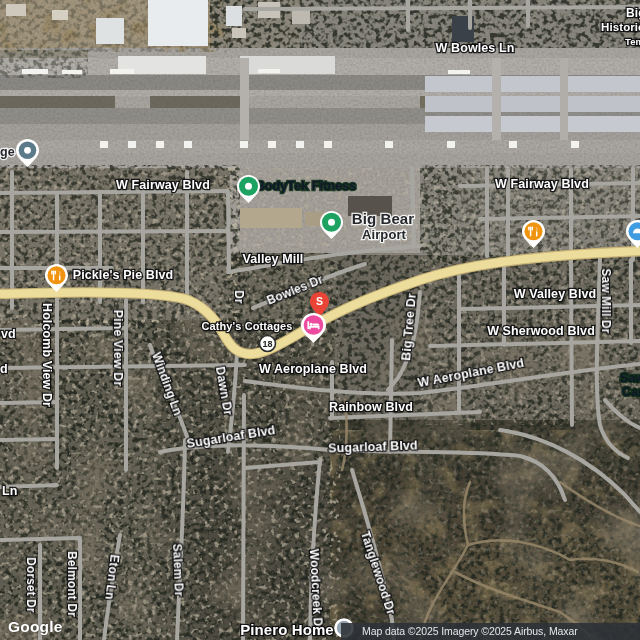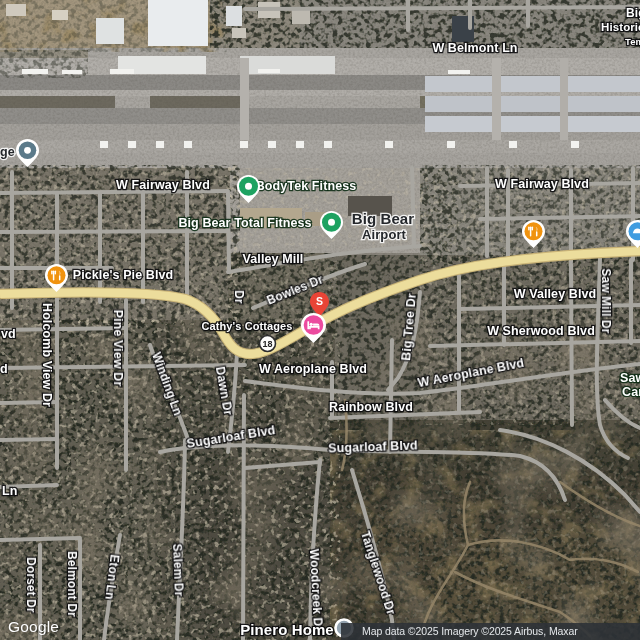--- a/index.html
+++ b/index.html
@@ -1,24 +1,24 @@
 <!DOCTYPE html>
 <html><head><meta charset="utf-8">
 <style>
 html,body{margin:0;padding:0}
 #map{position:relative;width:640px;height:640px;overflow:hidden;background:#8a867c;font-family:"Liberation Sans",sans-serif}
 #bg{position:absolute;left:0;top:0}
 .lbl{position:absolute;white-space:nowrap;font-weight:bold;color:#fff;will-change:transform;
  -webkit-text-stroke:2.6px rgba(8,8,10,0.88);paint-order:stroke fill;
  transform:translate(-50%,-50%);font-size:12.5px;letter-spacing:.1px}
-.g{color:#ffffff;-webkit-text-stroke-color:rgba(8,40,16,0.85)}
+.g{color:#0f172a;-webkit-text-stroke-color:rgba(8,40,16,0.85)}
 .dk{color:#24272b;-webkit-text-stroke-color:rgba(255,255,255,0.88)}
 .pin{position:absolute}
 #attr{position:absolute;left:341px;top:623px;width:299px;height:17px;background:rgba(44,49,55,0.88);color:#e4e7ea;font-size:10.5px;line-height:17px;padding-left:21px;box-sizing:border-box;letter-spacing:-0.1px}
-#google{position:absolute;left:8px;top:618px;color:#fff;font-size:15.5px;font-weight:normal;letter-spacing:.2px;text-shadow:0 0 3px rgba(0,0,0,.55)}
+#google{position:absolute;left:8px;top:618px;color:#fff;font-size:15.5px;font-weight:bold;letter-spacing:.2px;text-shadow:0 0 3px rgba(0,0,0,.55)}
 </style></head>
 <body>
 <div id="map">
 <svg id="bg" width="640" height="640" viewBox="0 0 640 640">
 <defs>
  <filter id="ftree" x="0" y="0" width="100%" height="100%">
    <feTurbulence type="fractalNoise" baseFrequency="0.21" numOctaves="2" seed="11" result="n"></feTurbulence>
    <feColorMatrix in="n" type="matrix" values="0 0 0 0 0  0 0 0 0 0  0 0 0 0 0  5 0 0 0 -2.3" result="a"></feColorMatrix>
    <feFlood flood-color="#262b20" result="c"></feFlood>
    <feComposite in="c" in2="a" operator="in"></feComposite>
@@ -222,25 +222,24 @@
 <path d="M0,294 C60,292 150,290 185,299 C203,305 214,317 223,333 C230,346 237,354 250,354 C266,354 284,342 312,326 C334,314 360,300 420,280 C462,266 520,256 640,251" fill="none" stroke="#ecdd9c" stroke-width="8.2"></path>
 
 <circle cx="344" cy="628" r="8.5" fill="#93a2ae" stroke="#fff" stroke-width="2.6"></circle>
 </svg>
 
 <svg class="pin" style="left:258px;top:334px" width="19" height="19">
  <circle cx="9.5" cy="9.5" r="8" fill="#fdfdfb" stroke="#2c2c2c" stroke-width="1.6"></circle>
  <text x="9.5" y="13" font-family="Liberation Sans" font-size="9" font-weight="bold" fill="#222" text-anchor="middle">18</text>
 </svg>
 
-<div class="lbl" style="left:475px;top:48px">W Belmont Ln</div>
+<div class="lbl" style="left:475px;top:48px">W Bowles Ln</div>
 <div class="lbl" style="left:163px;top:185px">W Fairway Blvd</div>
 <div class="lbl" style="left:542px;top:184px">W Fairway Blvd</div>
 <div class="lbl g" style="left:306px;top:186px">BodyTek Fitness</div>
-<div class="lbl g" style="left:245px;top:223px">Big Bear Total Fitness</div>
 <div class="lbl dk" style="left:383px;top:218px;font-size:15px">Big Bear</div>
 <div class="lbl dk" style="left:384px;top:234px;font-size:13px">Airport</div>
 <div class="lbl" style="left:273px;top:259px">Valley Mill</div>
 <div class="lbl" style="left:123px;top:275px">Pickle's Pie Blvd</div>
 <div class="lbl" style="left:295px;top:290px;font-size:12px;transform:translate(-50%,-50%) rotate(-22deg)">Bowles Dr</div>
 <div class="lbl" style="left:555px;top:294px">W Valley Blvd</div>
 <div class="lbl" style="left:541px;top:331px">W Sherwood Blvd</div>
 <div class="lbl" style="left:606px;top:301px;font-size:12px;transform:translate(-50%,-50%) rotate(90deg)">Saw Mill Dr</div>
 <div class="lbl" style="left:247px;top:326px;font-size:11px">Cathy's Cottages</div>
 <div class="lbl" style="left:313px;top:369px">W Aeroplane Blvd</div>

